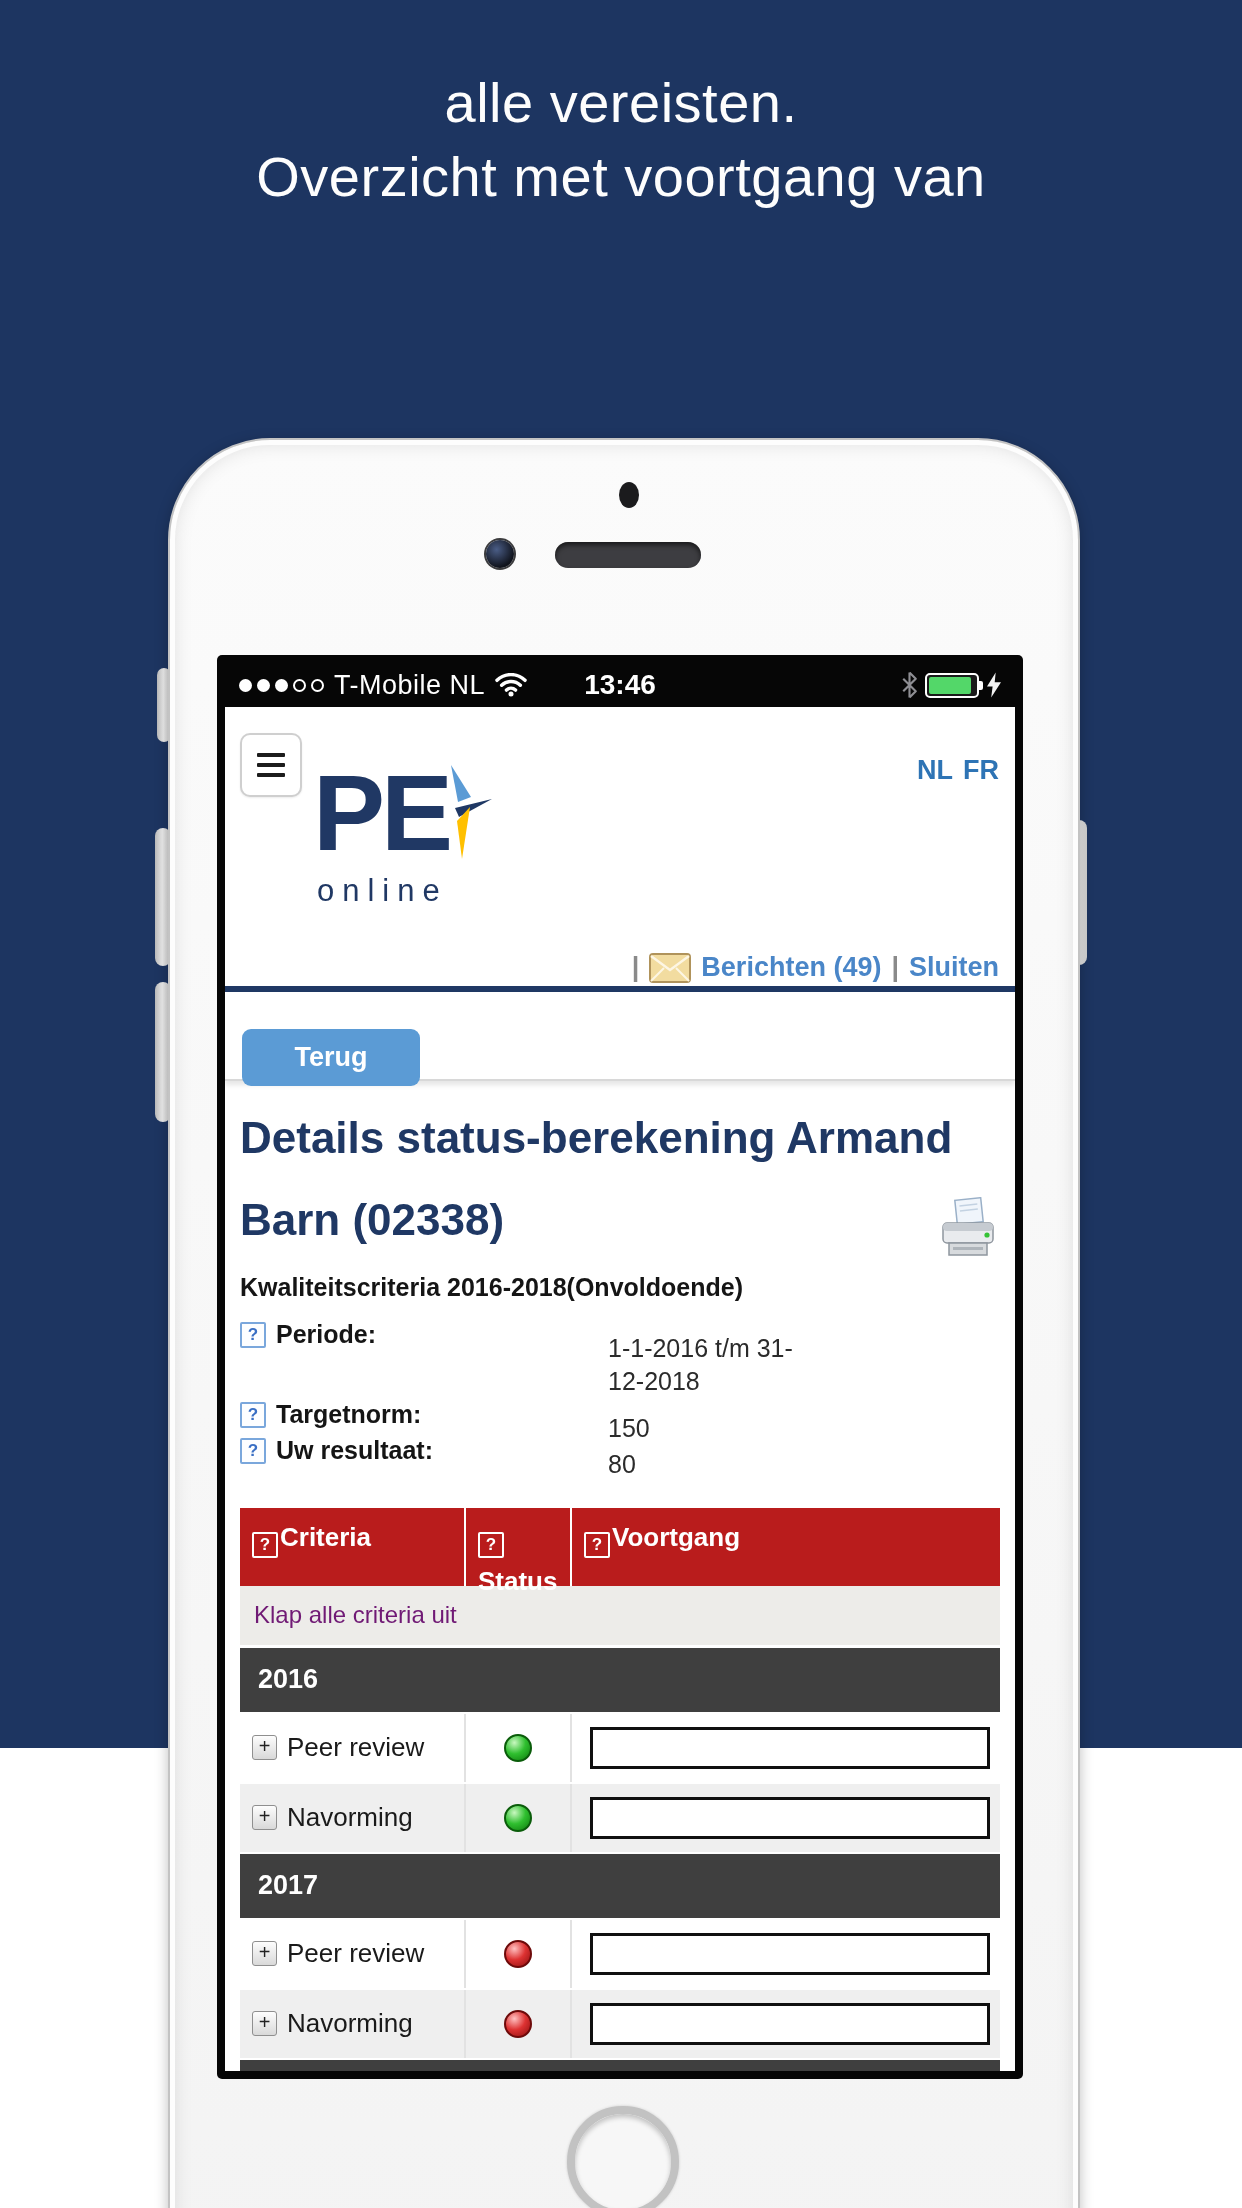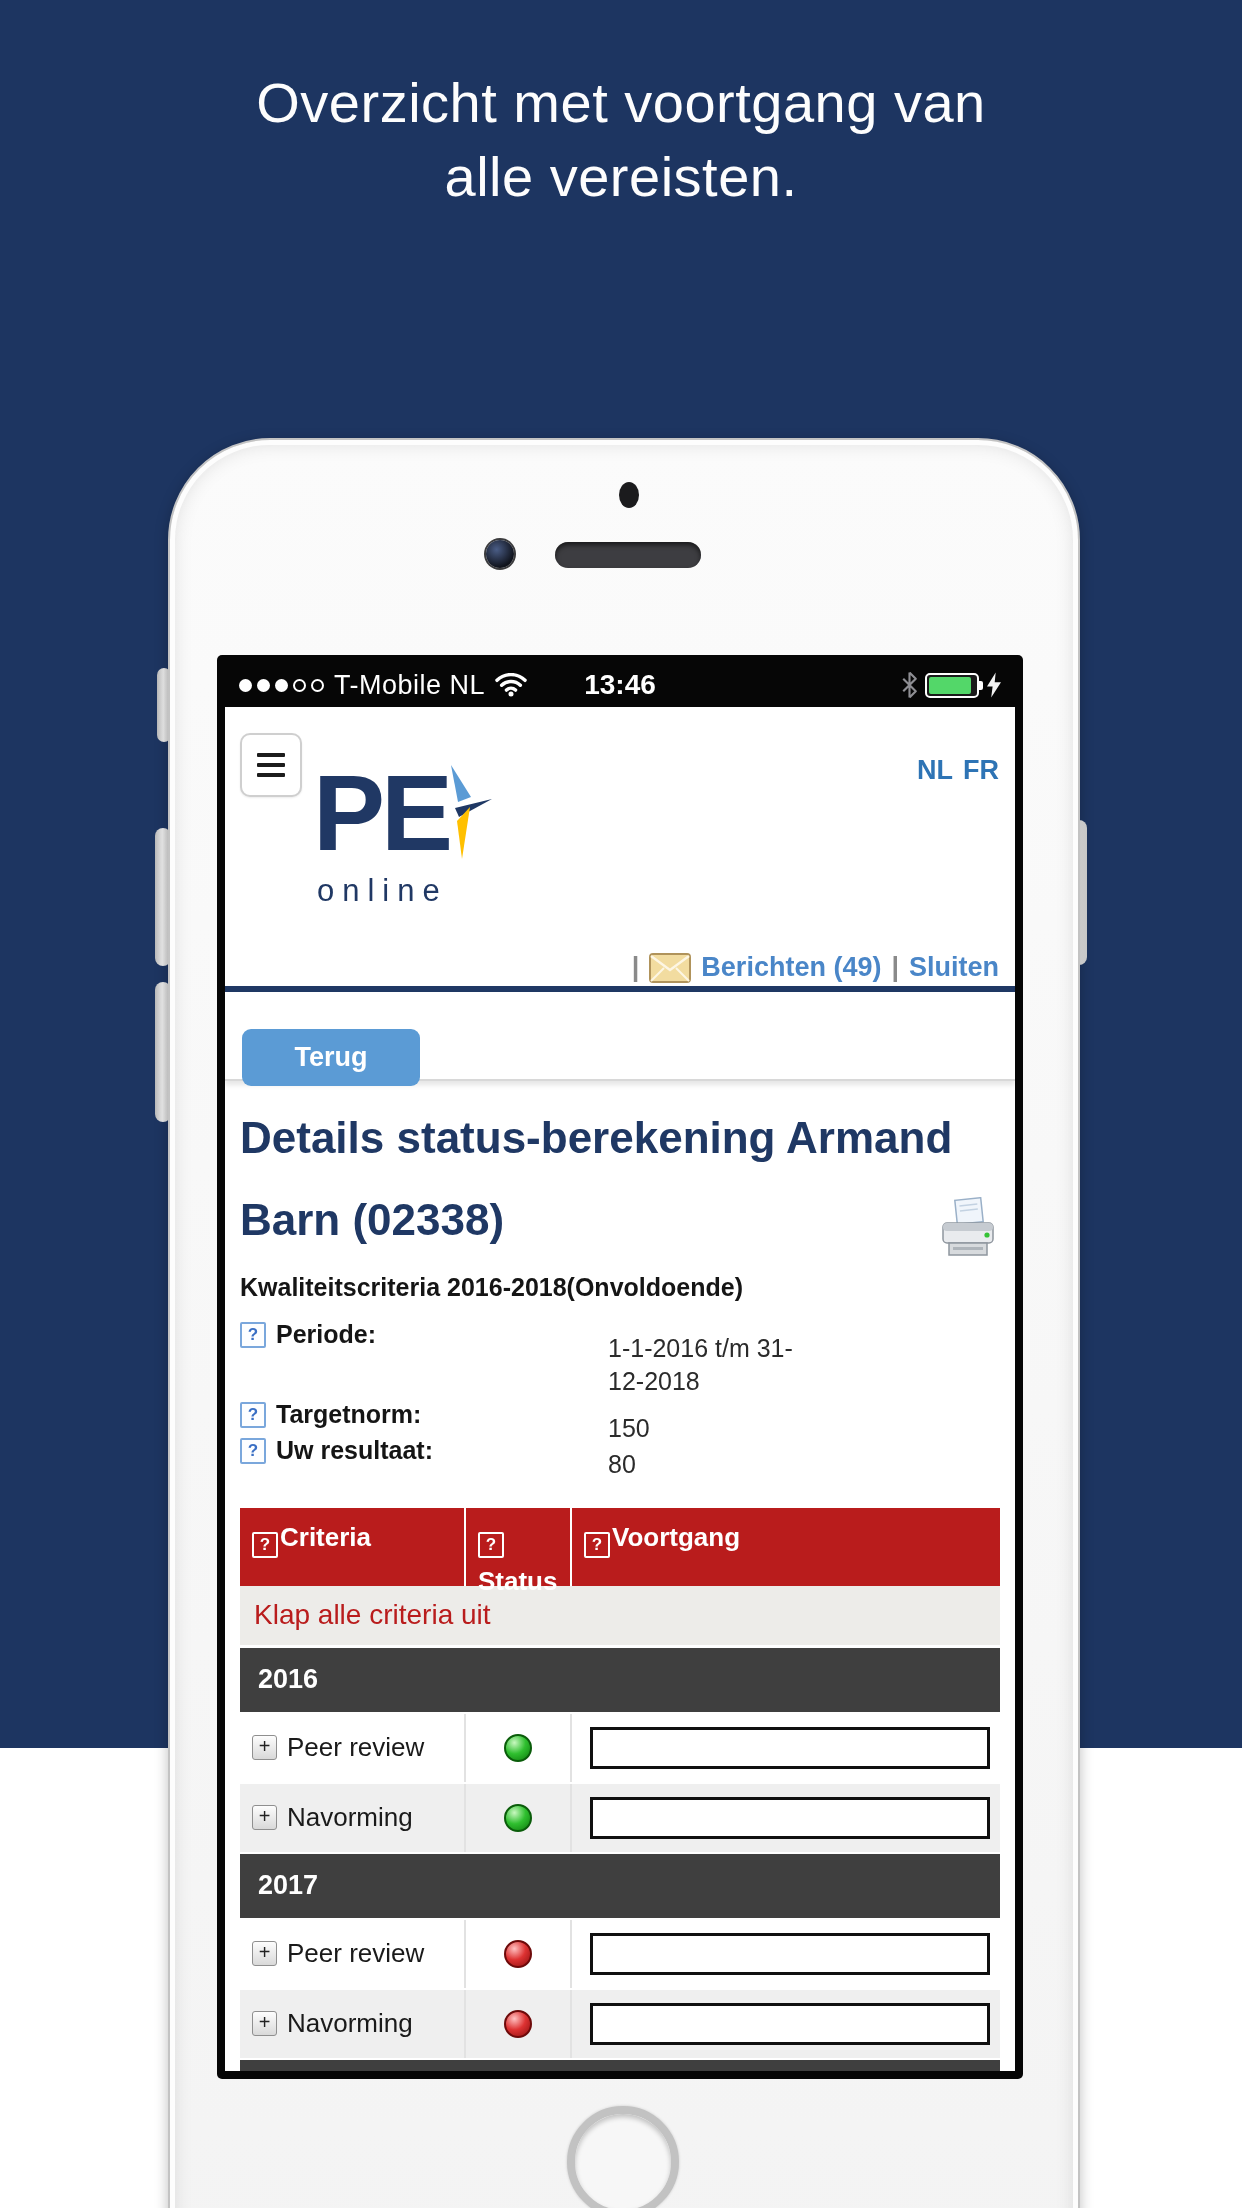--- a/index.html
+++ b/index.html
@@ -99,21 +99,21 @@
   .ctable{margin-top:14px;width:760px;}
   .thead{display:flex;background:#b91c1c;color:#fff;height:78px;box-sizing:border-box;margin-top:36px;}
   .th{box-sizing:border-box;padding:14px 0 0 12px;font-size:26px;font-weight:bold;}
   .th .q{margin-right:2px;vertical-align:-4px;}
   .th1{width:226px;border-right:2px solid #fff;}
   .th2{width:106px;border-right:2px solid #fff;}
   .th2 .tlabel{display:block;margin-top:8px;}
   .th3{width:428px;}
   .expand-row{background:#EDECE9;height:62px;display:flex;align-items:center;padding-left:14px;
               box-sizing:border-box;border-bottom:3px solid #fff;}
-  .expand-row a{font-size:28px;color:#b91c1c;cursor:pointer;}
+  .expand-row a{font-size:24px;color:#701a75;cursor:pointer;}
   .year-row{background:#3F3F3F;color:#fff;font-weight:bold;font-size:27px;height:66px;
             display:flex;align-items:center;padding-left:18px;box-sizing:border-box;border-bottom:2px solid #fff;}
   .crit-row{display:flex;height:68px;border-bottom:2px solid #fff;}
   .crit-row.alt{background:#EFEFEF;}
   .c1{width:226px;box-sizing:border-box;border-right:2px solid #e2e2e2;
       display:flex;align-items:center;padding-left:12px;}
   .c2{width:106px;box-sizing:border-box;border-right:2px solid #e2e2e2;
       display:flex;align-items:center;justify-content:center;}
   .c3{width:428px;display:flex;align-items:center;}
   .plus-btn{width:25px;height:25px;box-sizing:border-box;border:1px solid #8f8f8f;border-radius:3px;
@@ -127,22 +127,22 @@
   .pfill{height:100%;background:#203A66;}
 </style>
 </head>
 <body>
 
 <div class="stage">
   <div class="bg-top"></div>
   <div class="bg-bottom"></div>
 
   <div class="caption">
+    <div>alle vereisten.</div>
     <div>Overzicht met voortgang van</div>
-    <div>alle vereisten.</div>
   </div>
 
   <div class="side-btn" style="left:157px;top:668px;width:14px;height:74px;"></div>
   <div class="side-btn" style="left:155px;top:828px;width:16px;height:138px;"></div>
   <div class="side-btn" style="left:155px;top:982px;width:16px;height:140px;"></div>
   <div class="side-btn" style="left:1071px;top:820px;width:16px;height:145px;"></div>
 
   <div class="phone">
     <div class="sensor-dot"></div>
     <div class="front-cam"></div>

